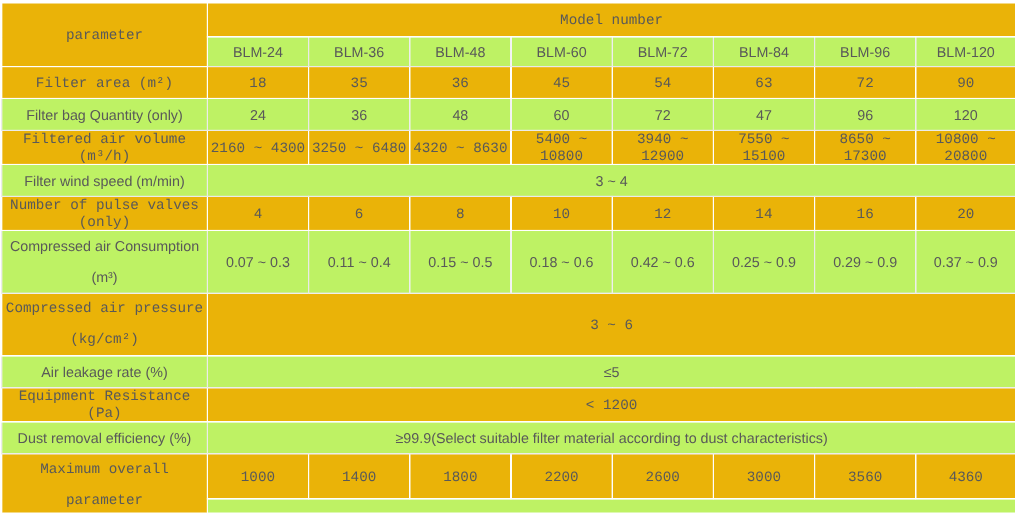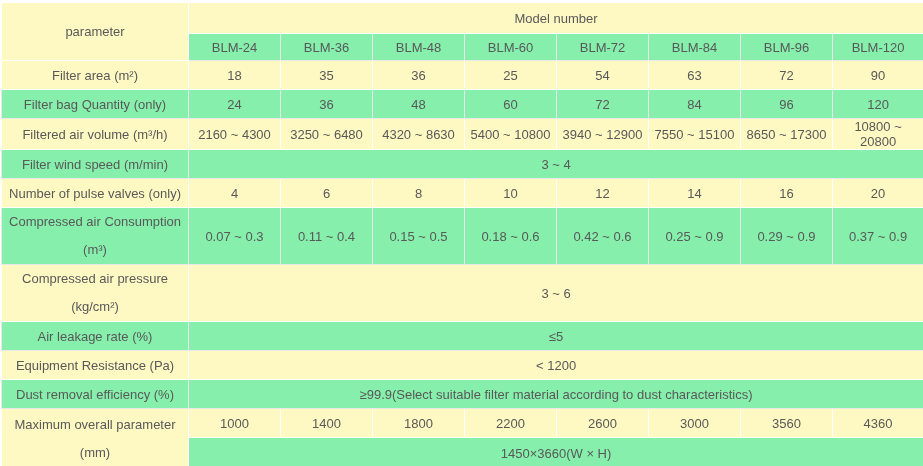--- a/index.html
+++ b/index.html
@@ -12,22 +12,22 @@
     color:#595959;
     font-size:13px;
   }
   td{
     text-align:center;
     vertical-align:middle;
     padding:0 2px;
     overflow:hidden;
     font-weight:400;
   }
-  .g{background:#fef9c3;border:1px solid #ffffff;}
-  .w{background:#86efac;border:1px solid #e9e9e9;margin-top:25px;}
+  .g{background:#eab308;border:1px solid #ffffff;font-family:Liberation Mono, monospace;}
+  .w{background:#bef264;border:1px solid #e9e9e9;margin-top:25px;}
   .line{display:block;line-height:28px;}
   tr.h31{height:31px;}
   tr.h27{height:27px;}
   tr.h29{height:29px;}
   tr.h57{height:57px;}
 </style>
 </head>
 <body>
 
 <table class="spec">
@@ -57,35 +57,35 @@
     <td class="w">BLM-84</td>
     <td class="w">BLM-96</td>
     <td class="w">BLM-120</td>
   </tr>
 
   <tr class="h29">
     <td class="g">Filter area (m²)</td>
     <td class="g">18</td>
     <td class="g">35</td>
     <td class="g">36</td>
-    <td class="g">25</td>
+    <td class="g">45</td>
     <td class="g">54</td>
     <td class="g">63</td>
     <td class="g">72</td>
     <td class="g">90</td>
   </tr>
 
   <tr class="h29">
     <td class="w">Filter bag Quantity (only)</td>
     <td class="w">24</td>
     <td class="w">36</td>
     <td class="w">48</td>
     <td class="w">60</td>
     <td class="w">72</td>
-    <td class="w">84</td>
+    <td class="w">47</td>
     <td class="w">96</td>
     <td class="w">120</td>
   </tr>
 
   <tr class="h29">
     <td class="g">Filtered air volume  (m³/h)</td>
     <td class="g">2160 ~ 4300</td>
     <td class="g">3250 ~ 6480</td>
     <td class="g">4320 ~ 8630</td>
     <td class="g">5400 ~ 10800</td>

